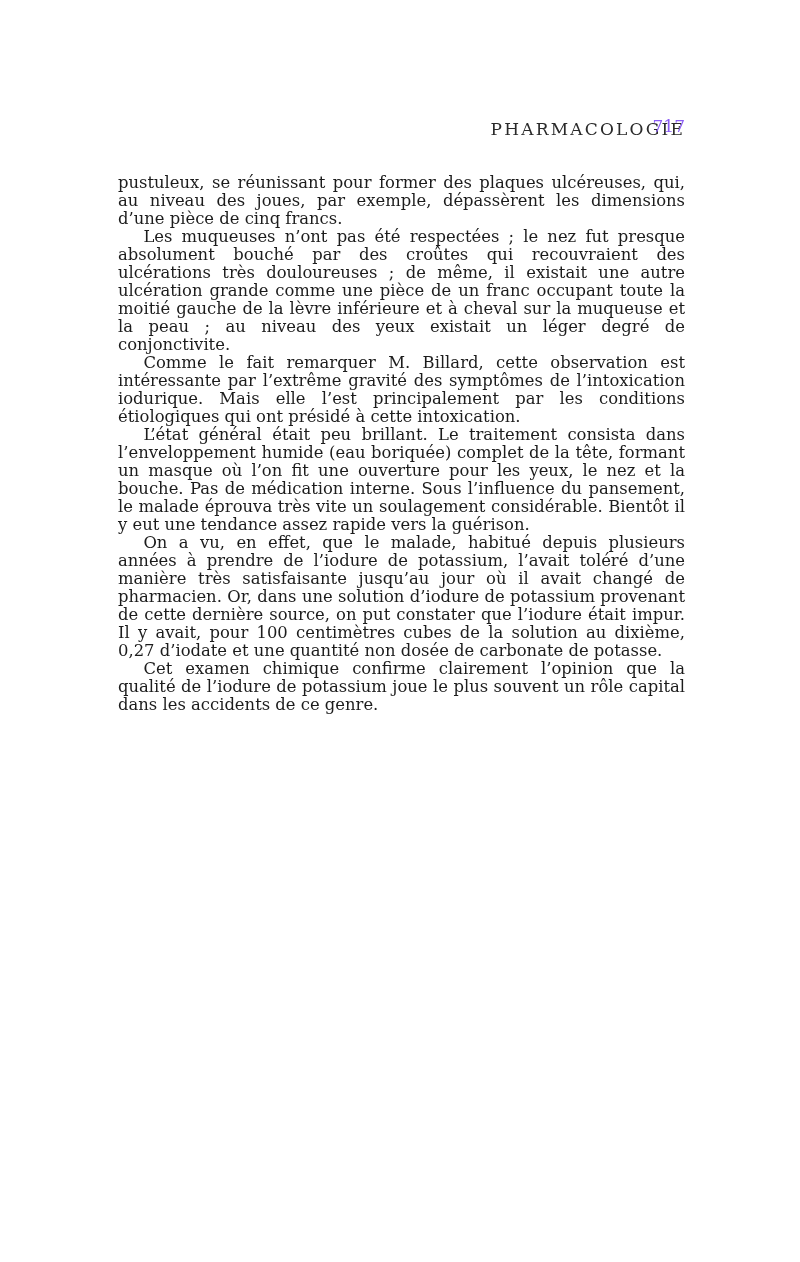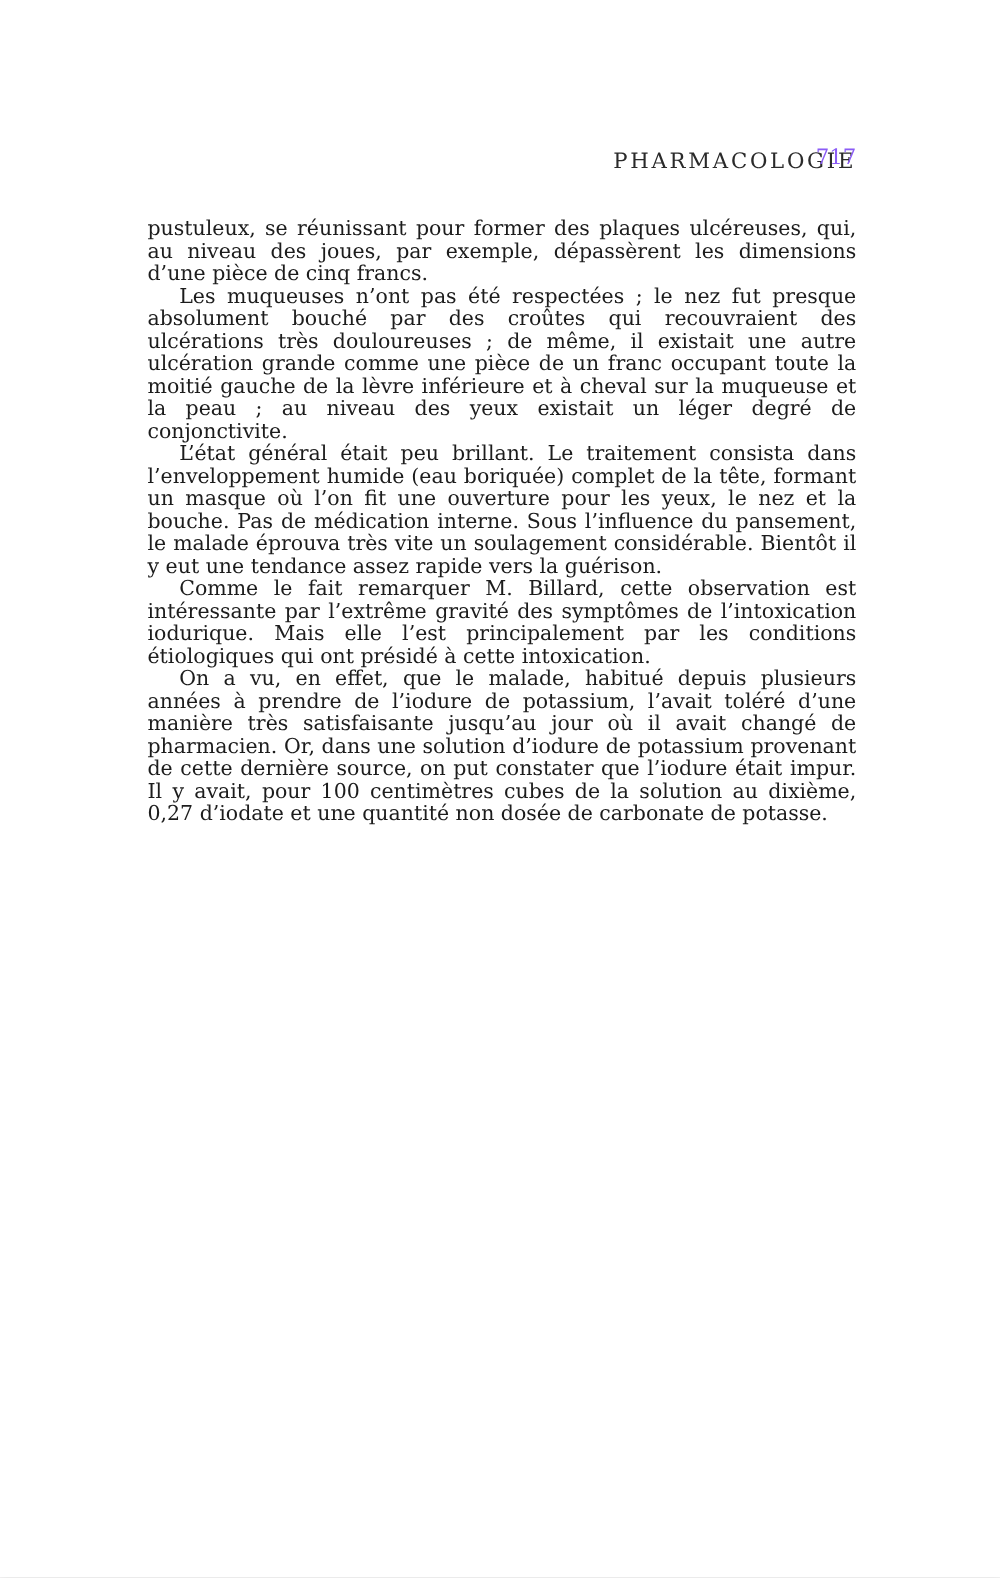--- a/index.html
+++ b/index.html
@@ -66,18 +66,19 @@
 <div class="page">
 
   <div class="page-header">
     <span class="running-title">PHARMACOLOGIE</span>
     <span class="page-number">717</span>
   </div>
 
   <div class="text-block">
     <p class="para no-indent">pustuleux, se réunissant pour former des plaques ulcéreuses, qui, au niveau des joues, par exemple, dépassèrent les dimensions d’une pièce de cinq francs.</p>
     <p class="para">Les muqueuses n’ont pas été respectées ; le nez fut presque absolument bouché par des croûtes qui recouvraient des ulcérations très douloureuses ; de même, il existait une autre ulcération grande comme une pièce de un franc occupant toute la moitié gauche de la lèvre inférieure et à cheval sur la muqueuse et la peau ; au niveau des yeux existait un léger degré de conjonctivite.</p>
+    <p class="para">Comme le fait remarquer M. Billard, cette observation est intéressante par l’extrême gravité des symptômes de l’intoxication iodurique. Mais elle l’est principalement par les conditions étiologiques qui ont présidé à cette intoxication.</p>
     <p class="para">L’état général était peu brillant. Le traitement consista dans l’enveloppement humide (eau boriquée) complet de la tête, formant un masque où l’on fit une ouverture pour les yeux, le nez et la bouche. Pas de médication interne. Sous l’influence du pansement, le malade éprouva très vite un soulagement considérable. Bientôt il y eut une tendance assez rapide vers la guérison.</p>
-    <p class="para">Comme le fait remarquer M. Billard, cette observation est intéressante par l’extrême gravité des symptômes de l’intoxication iodurique. Mais elle l’est principalement par les conditions étiologiques qui ont présidé à cette intoxication.</p>
     <p class="para">On a vu, en effet, que le malade, habitué depuis plusieurs années à prendre de l’iodure de potassium, l’avait toléré d’une manière très satisfaisante jusqu’au jour où il avait changé de pharmacien. Or, dans une solution d’iodure de potassium provenant de cette dernière source, on put constater que l’iodure était impur. Il y avait, pour 100 centimètres cubes de la solution au dixième, 0,27 d’iodate et une quantité non dosée de carbonate de potasse.</p>
+    <p class="para">Cet examen chimique confirme clairement l’opinion que la qualité de l’iodure de potassium joue le plus souvent un rôle capital dans les accidents de ce genre.</p>
   </div>
 
 </div>
 
 </body></html>

